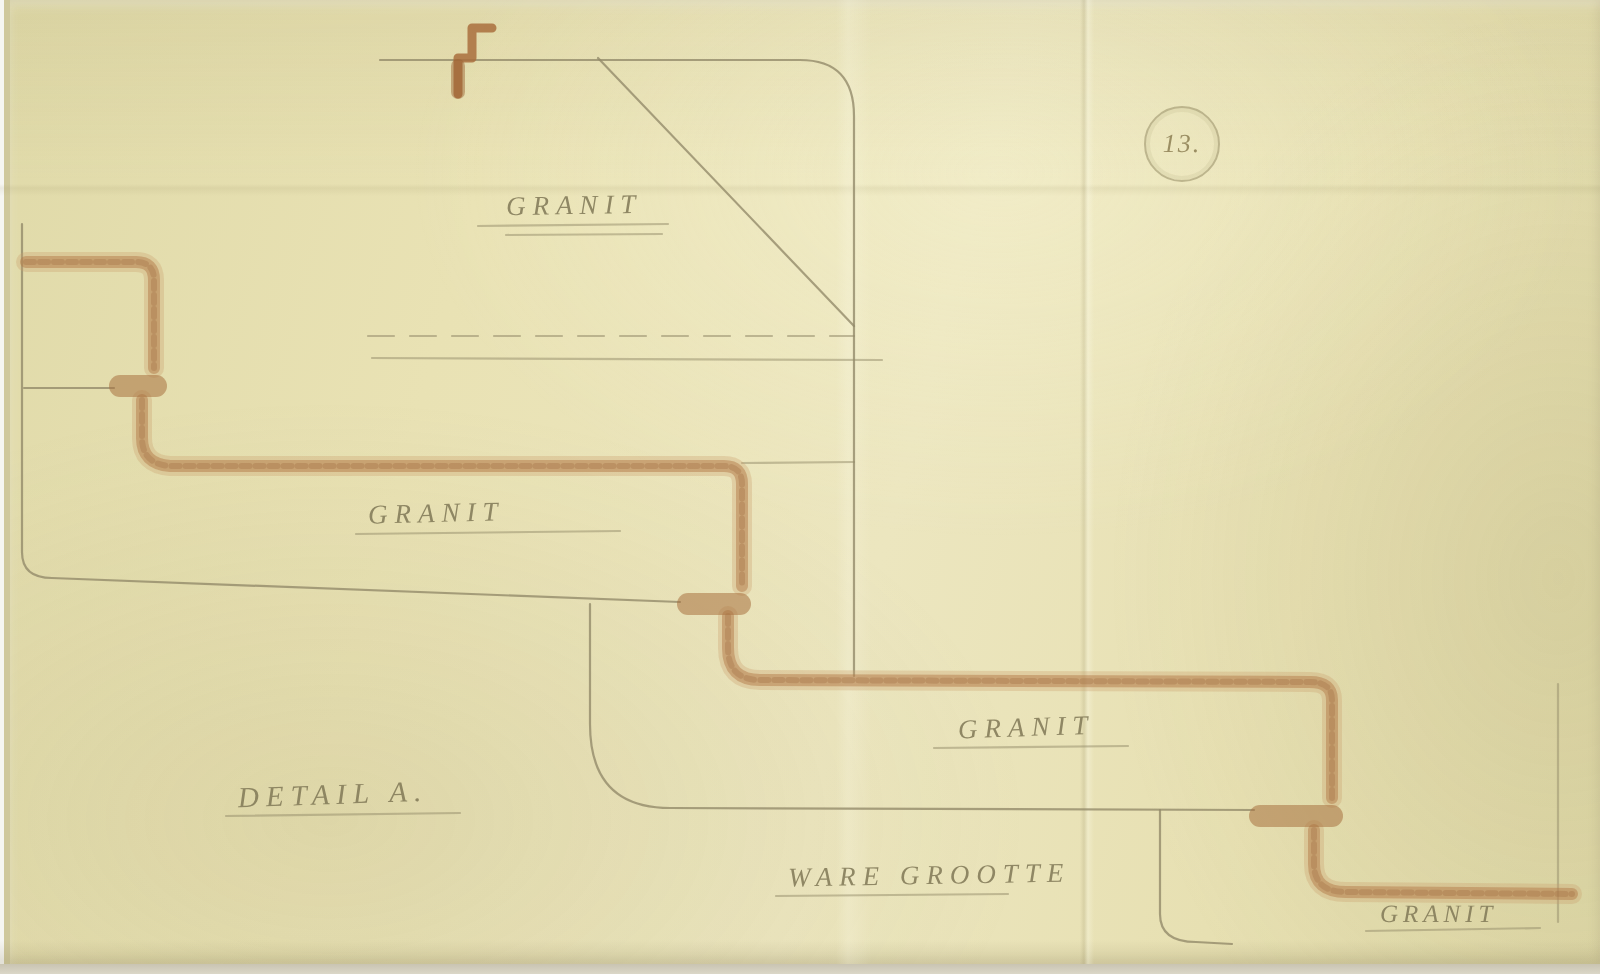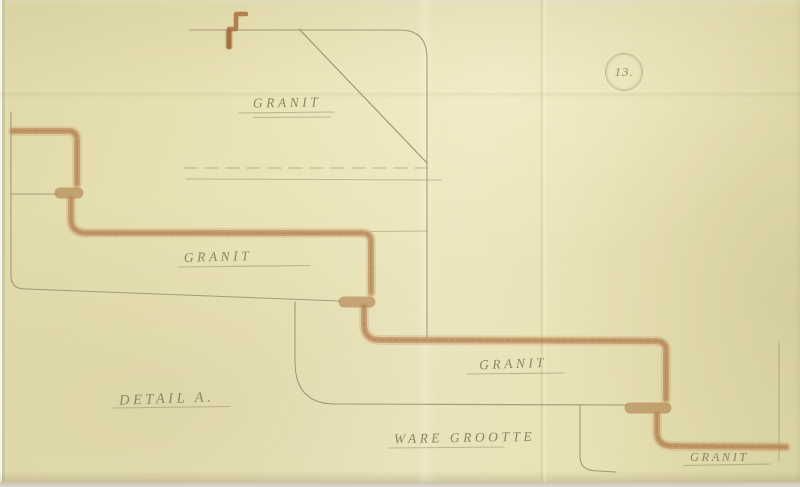--- a/index.html
+++ b/index.html
@@ -36,21 +36,21 @@
   .crayon{fill:none;stroke:var(--crayon,#b37c4a);stroke-width:6;opacity:.5;
           stroke-linecap:round;stroke-linejoin:round;}
   .crayon-grain{fill:none;stroke:#9c663a;stroke-width:3;opacity:.3;
           stroke-dasharray:4 3;stroke-linecap:round;stroke-linejoin:round;}
   .knob{fill:none;stroke:#a8713f;stroke-width:11;opacity:.55;stroke-linecap:round;}
   .mark{fill:none;stroke:#a96f3d;stroke-width:4.5;opacity:.85;
         stroke-linecap:round;stroke-linejoin:round;}
   .mark2{fill:none;stroke:#9a5f30;stroke-width:7;opacity:.45;stroke-linecap:round;}
   .lbl{position:absolute;font-style:italic;color:var(--ink-label,#837b59);
        letter-spacing:3.5px;font-size:13.5px;white-space:nowrap;opacity:.88;}
-  .sheet-circle{position:absolute;left:605px;top:53px;width:36px;height:36px;
+  .sheet-circle{position:absolute;left:572px;top:53px;width:36px;height:36px;
        border:1.2px solid rgba(150,140,100,.55);border-radius:50%;
        box-shadow:inset 0 0 0 2px rgba(170,160,115,.15);
        display:flex;align-items:center;justify-content:center;
        font-style:italic;font-size:13px;color:rgba(140,126,82,.85);letter-spacing:1px;}
 </style>
 </head>
 <body>
 
 <div id="stage">
   <div id="paper"></div>

